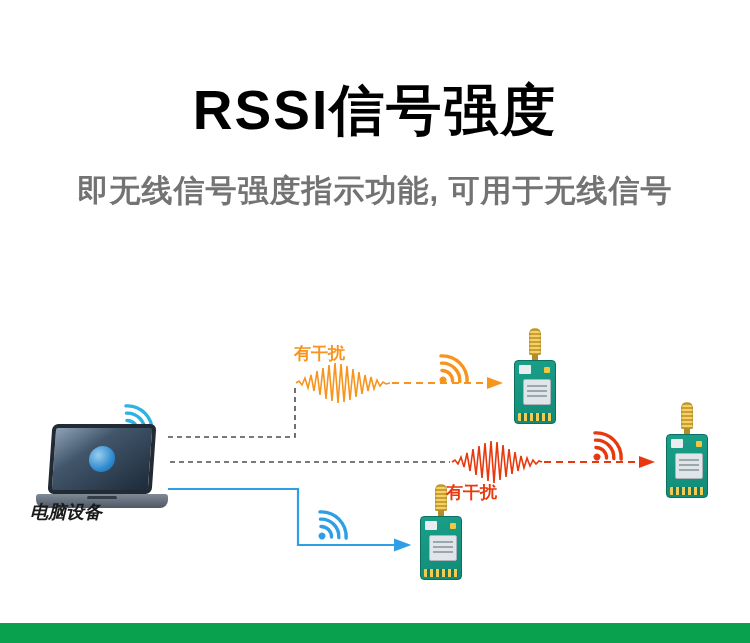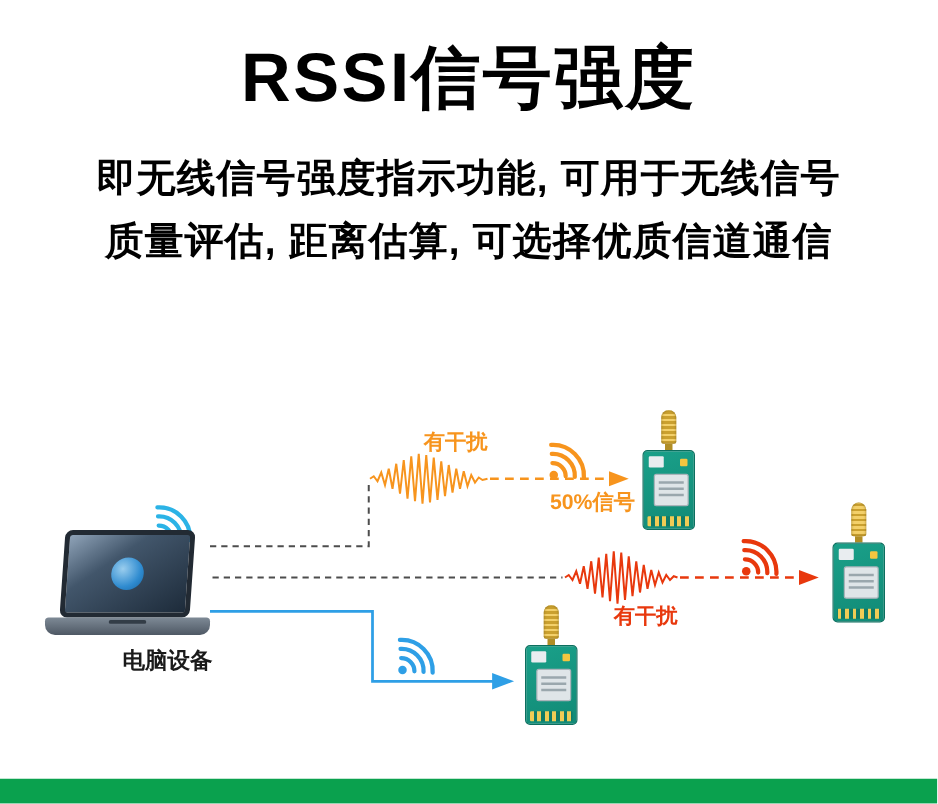--- a/index.html
+++ b/index.html
@@ -1,43 +1,43 @@
 <!DOCTYPE html>
 <html style="--orange: #F7941D; --red: #E8380D; --blue: #2E9FE6; --wifi_blue: #2BB3E6; --module_teal: #1AA089; --footer_green: #0AA14E;"><head>
 <meta charset="utf-8">
 <style>
   html,body{margin:0;padding:0;background:#fff;}
   .page{position:relative;width:750px;height:643px;background:#ffffff;overflow:hidden;
         font-family:"Liberation Sans",sans-serif;}
 
   
-  .title{margin:0;padding-top:26px;text-align:center;font-size:55px;font-weight:700;
+  .title{margin:0;padding-top:74px;text-align:center;font-size:55px;font-weight:700;
          color:#000;letter-spacing:2px;}
   .desc{margin-top:18px;}
   .desc p{margin:0;text-align:center;font-size:31px;line-height:50px;font-weight:600;
-          color:#000000;letter-spacing:1px;}
+          color:#737373;letter-spacing:1px;}
 
   
   .overlay{position:absolute;left:0;top:0;width:750px;height:643px;pointer-events:none;}
   .dash-dark {fill:none;stroke:#4d4d4d;stroke-width:1.6;stroke-dasharray:5 4;}
   .dash-orange{fill:none;stroke:var(--orange,#F7941D);stroke-width:2;stroke-dasharray:7 5;}
   .dash-red  {fill:none;stroke:var(--red,#E8380D);stroke-width:2;stroke-dasharray:7 5;}
   .solid-blue{fill:none;stroke:var(--blue,#2E9FE6);stroke-width:2.2;}
   .wave-orange{fill:none;stroke:var(--orange,#F7941D);stroke-width:1.6;}
   .wave-red  {fill:none;stroke:var(--red,#E8380D);stroke-width:1.6;}
   .fill-orange{fill:var(--orange,#F7941D);}
   .fill-red{fill:var(--red,#E8380D);}
   .fill-blue{fill:var(--blue,#2E9FE6);}
   .c-wifiblue{color:var(--wifi_blue,#2BB3E6);}
   .c-orange{color:var(--orange,#F7941D);}
   .c-red{color:var(--red,#E8380D);}
   .c-blue{color:var(--blue,#2E9FE6);}
 
   
-  .lbl{position:absolute;font-size:17px;font-weight:700;text-align:right;white-space:nowrap;}
+  .lbl{position:absolute;font-size:17px;font-weight:700;text-align:left;white-space:nowrap;}
   .lbl.orange{color:var(--orange,#F7941D);}
   .lbl.red{color:var(--red,#E8380D);}
   .lbl.blue{color:var(--blue,#2E9FE6);}
   .lbl.dark{color:#1a1a1a;font-size:18px;}
 
   
   .laptop{position:absolute;left:36px;top:424px;width:132px;height:88px;}
   .laptop .screen{position:absolute;left:14px;top:0;width:104px;height:70px;
     background:linear-gradient(145deg,#8fa3b8 0%,#42566b 35%,#1d2b3a 100%);
     border:4px solid #222a33;border-radius:6px;transform:skewX(-4deg);box-sizing:border-box;}
@@ -73,21 +73,20 @@
 </style>
 </head>
 <body>
 
 <div class="page">
 
   <h1 class="title">RSSI信号强度</h1>
 
   <div class="desc">
     <p>即无线信号强度指示功能, 可用于无线信号</p>
-    <p>质量评估, 距离估算, 可选择优质信道通信</p>
   </div>
 
   <svg class="overlay" viewBox="0 0 750 643">
     <defs>
       <marker id="arrO" markerWidth="9" markerHeight="8" refX="6.5" refY="3" orient="auto">
         <path d="M0,0 L8,3 L0,6 Z" class="fill-orange"></path>
       </marker>
       <marker id="arrR" markerWidth="9" markerHeight="8" refX="6.5" refY="3" orient="auto">
         <path d="M0,0 L8,3 L0,6 Z" class="fill-red"></path>
       </marker>
@@ -117,21 +116,21 @@
     <use href="#wifi-shape" transform="translate(597,457) rotate(45)" class="c-red"></use>
     <use href="#wifi-shape" transform="translate(322,536) rotate(45)" class="c-blue"></use>
   </svg>
 
   <div class="laptop">
     <div class="screen">
       <div class="logo"></div>
     </div>
     <div class="base"></div>
   </div>
-  <div class="lbl dark" style="left:30px;top:516px;width:140px;">电脑设备</div>
+  <div class="lbl dark" style="left:30px;top:500px;width:140px;font-style:italic;">电脑设备</div>
 
   <div class="module" style="left:512px;top:328px;">
     <div class="antenna"></div>
     <div class="stem"></div>
     <div class="pcb">
       <div class="conn"></div>
       <div class="dot"></div>
       <div class="chip"></div>
       <div class="pins"></div>
     </div>
@@ -153,19 +152,18 @@
     <div class="stem"></div>
     <div class="pcb">
       <div class="conn"></div>
       <div class="dot"></div>
       <div class="chip"></div>
       <div class="pins"></div>
     </div>
   </div>
 
   <div class="lbl orange" style="left:294px;top:342px;width:96px;">有干扰</div>
-  <div class="lbl orange" style="left:396px;top:390px;width:112px;">50%信号</div>
 
   <div class="lbl red" style="left:446px;top:481px;width:96px;">有干扰</div>
 
 
   <div class="footer"></div>
 </div>
 
 </body></html>

